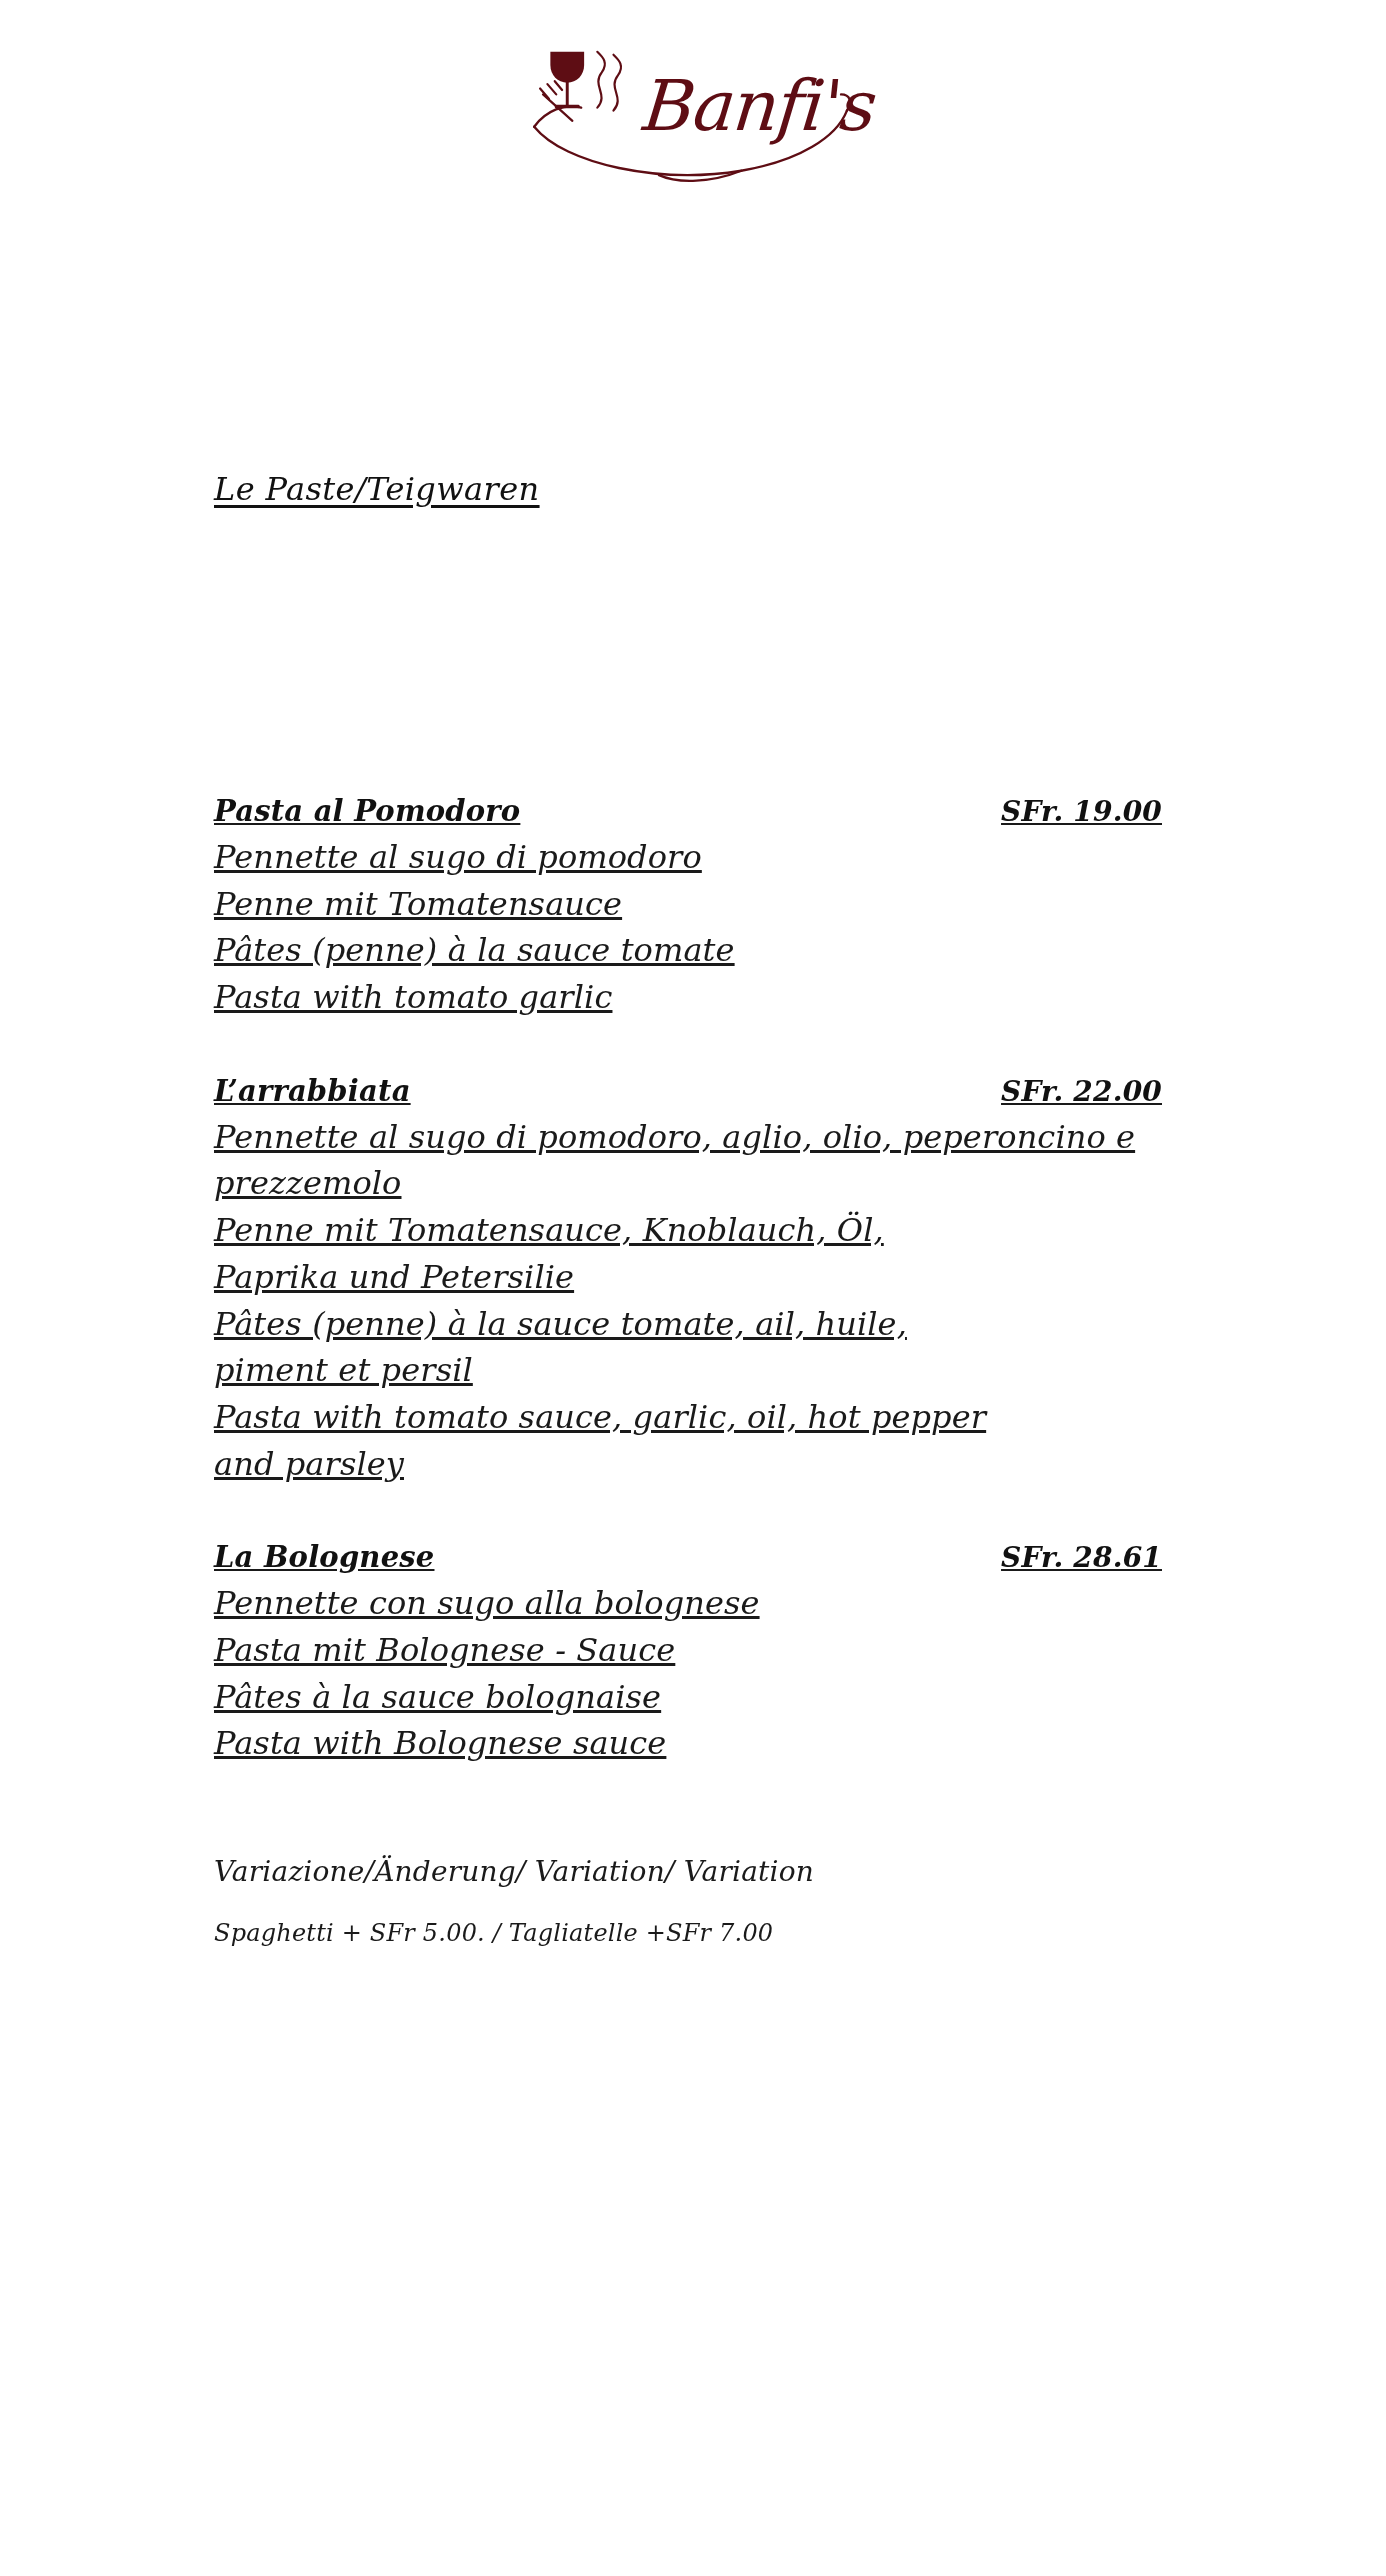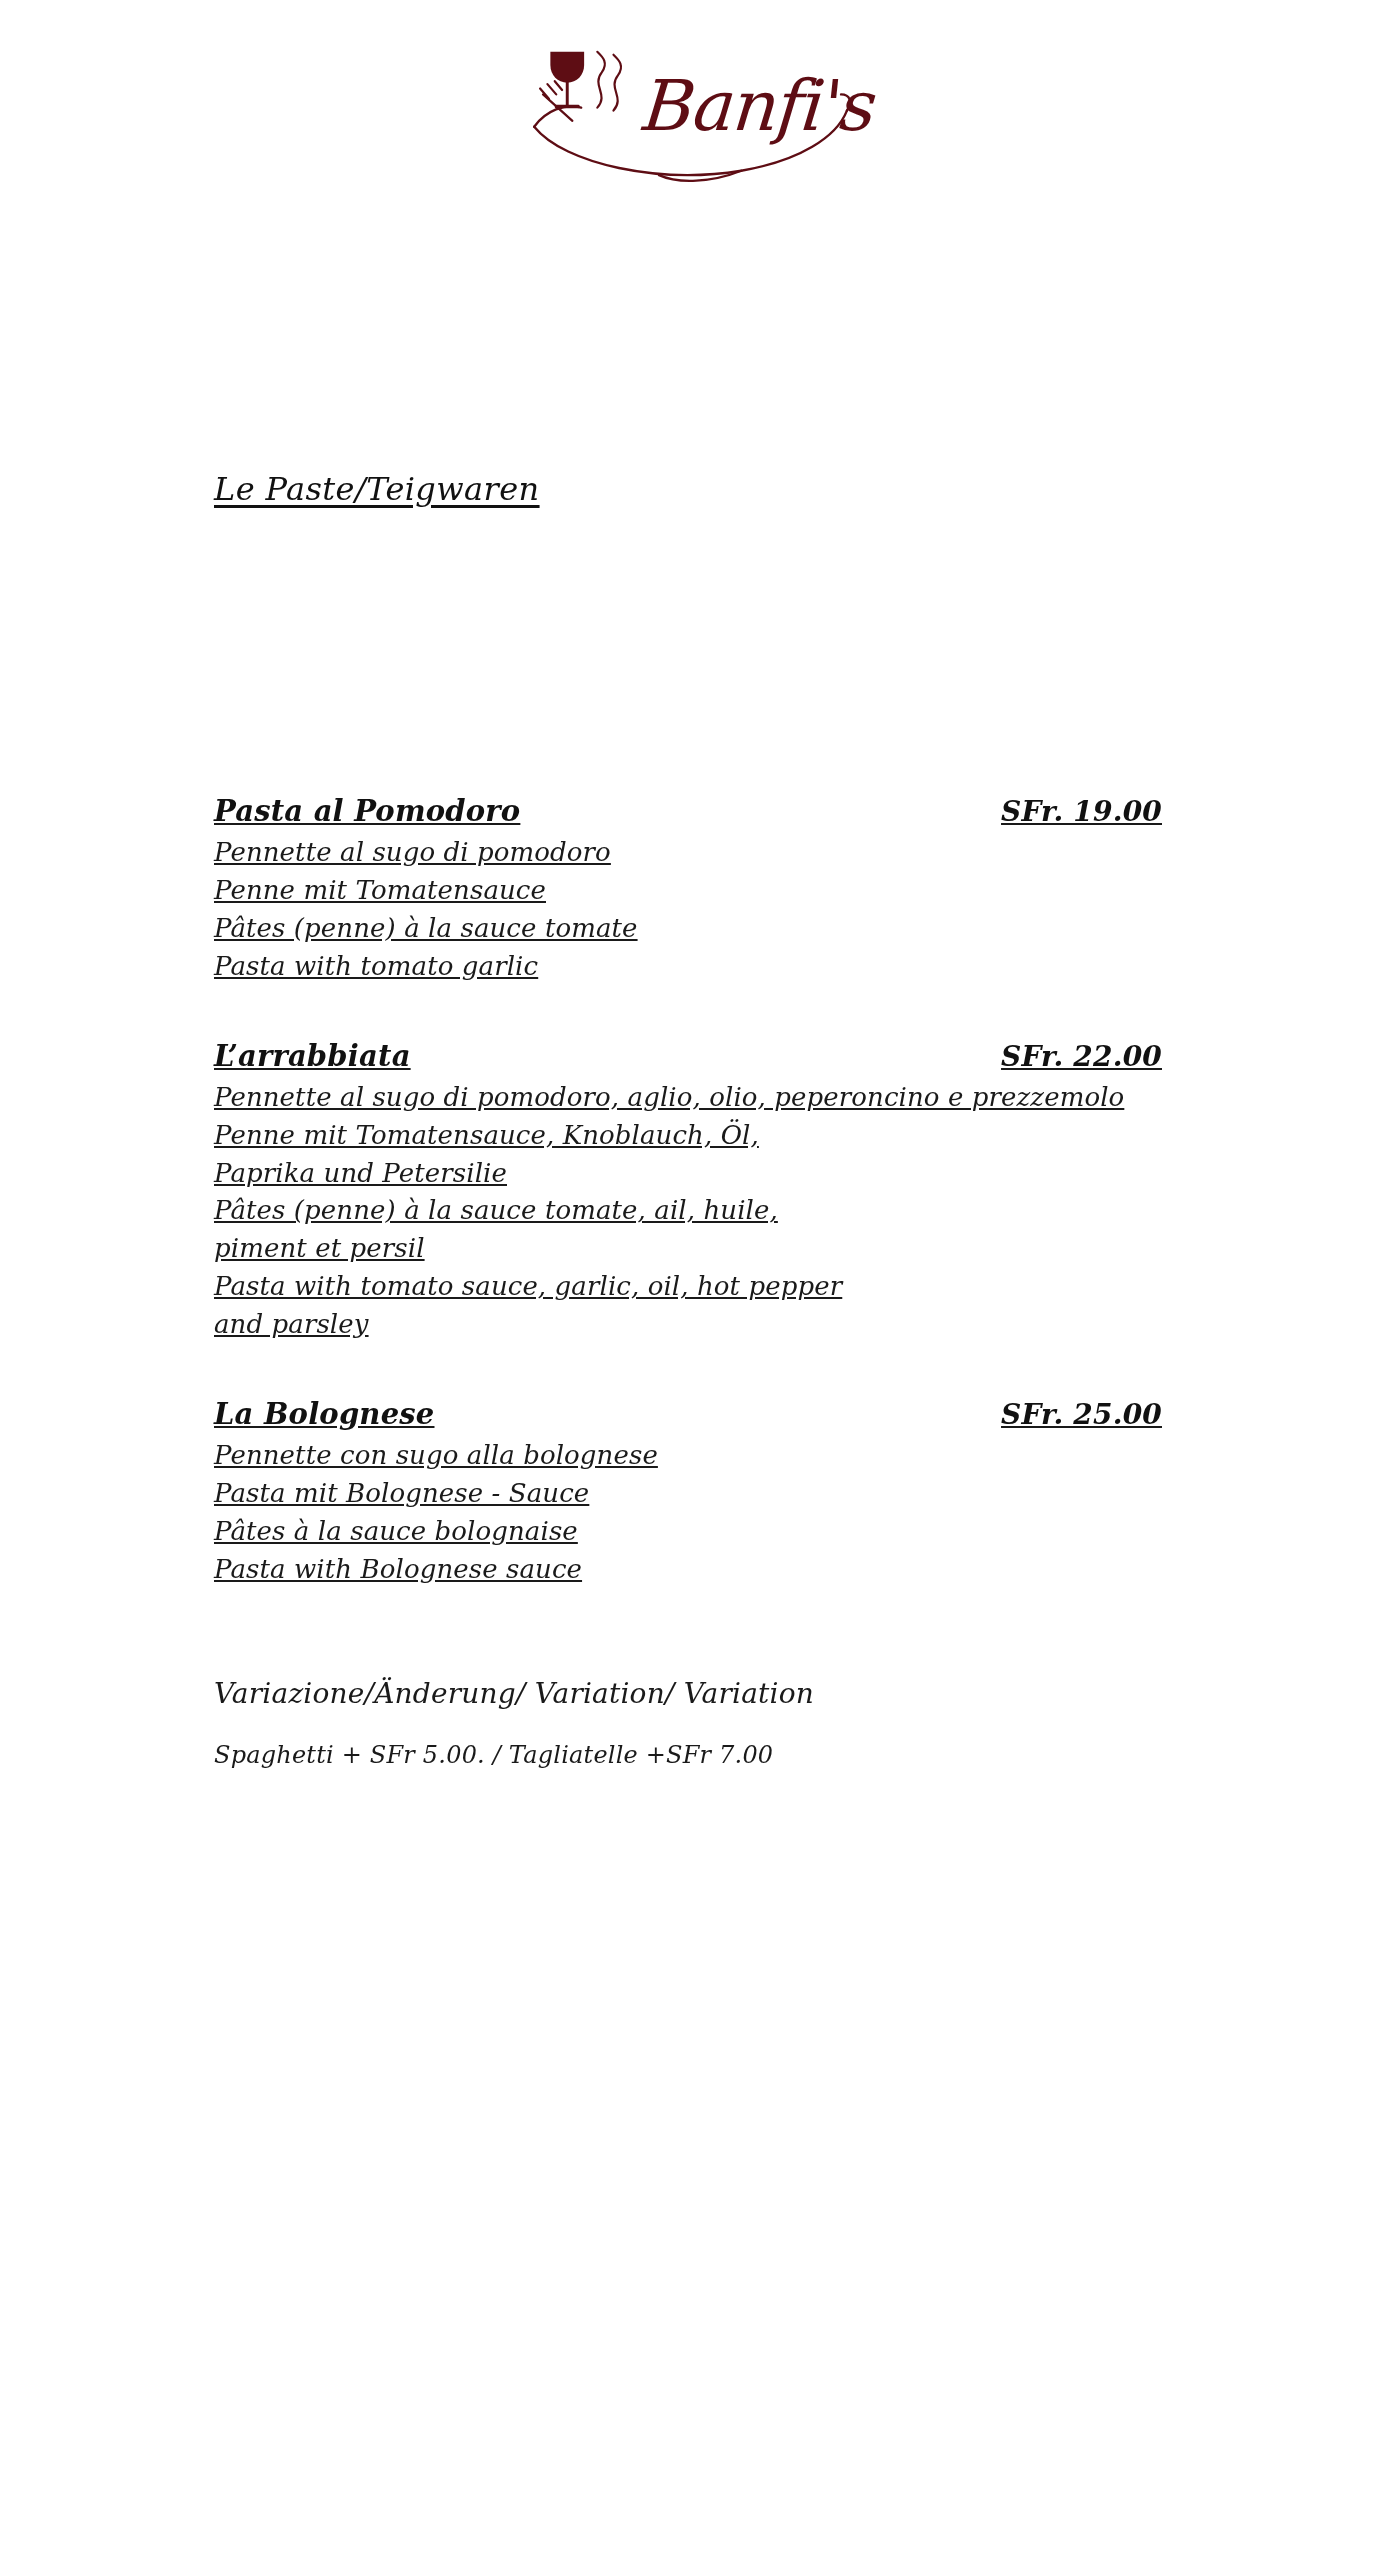--- a/index.html
+++ b/index.html
@@ -107,21 +107,21 @@
     color: #111111;
     margin-left: auto;
     padding-right: 28px;
     white-space: nowrap;
     letter-spacing: 0.2px;
   }
 
   .desc-line {
     font-family: "DejaVu Serif", serif;
     font-style: italic;
-    font-size: 26px;
+    font-size: 32px;
     line-height: 1.46;
     color: #1a1a1a;
     letter-spacing: 0.1px;
   }
 
   .footnotes {
     margin-top: 88px;
   }
   .footnote {
     font-family: "DejaVu Serif", serif;
@@ -202,21 +202,21 @@
         <div class="desc-line">Paprika und Petersilie</div>
         <div class="desc-line">Pâtes (penne) à la sauce tomate, ail, huile,</div>
         <div class="desc-line">piment et persil</div>
         <div class="desc-line">Pasta with tomato sauce, garlic, oil, hot pepper</div>
         <div class="desc-line">and parsley</div>
       </div>
 
       <div class="item">
         <div class="item-head">
           <div class="item-name">La Bolognese</div>
-          <div class="item-price">SFr. 25.00</div>
+          <div class="item-price">SFr. 28.61</div>
         </div>
         <div class="desc-line">Pennette con sugo alla bolognese</div>
         <div class="desc-line">Pasta mit Bolognese - Sauce</div>
         <div class="desc-line">Pâtes à la sauce bolognaise</div>
         <div class="desc-line">Pasta with Bolognese sauce</div>
       </div>
 
     </div>
 
     <div class="footnotes">

